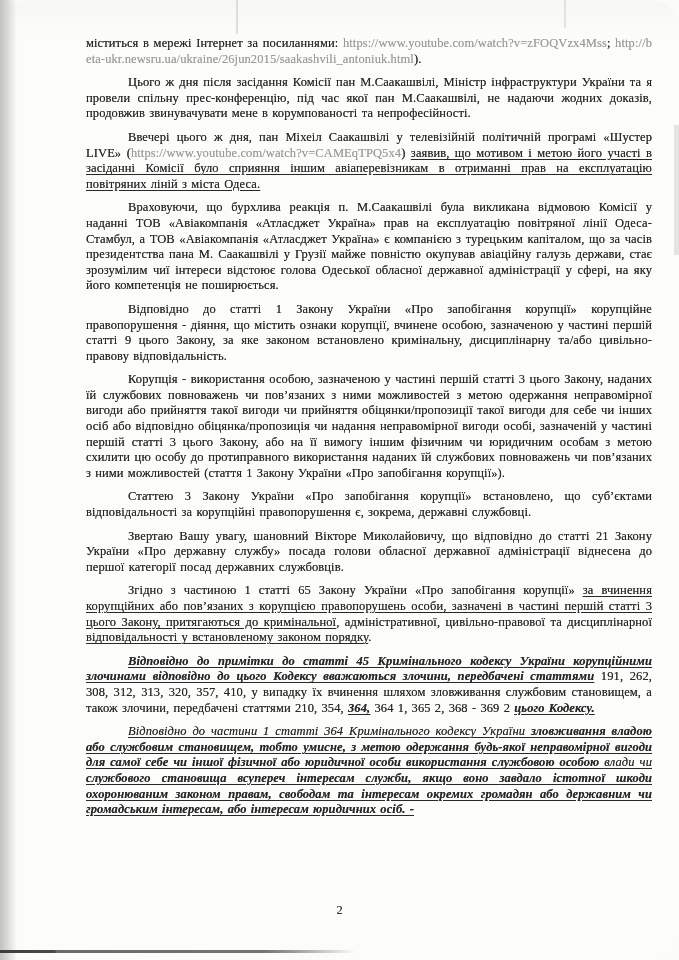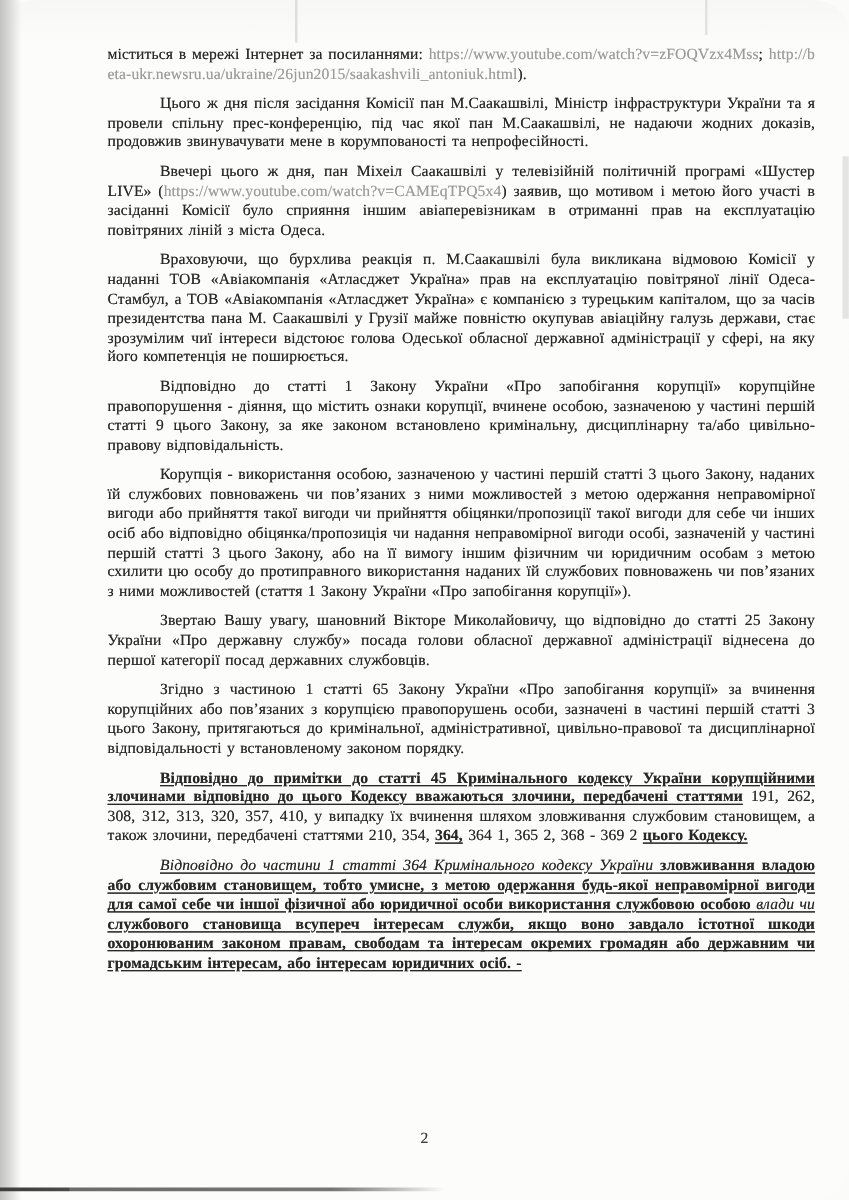--- a/index.html
+++ b/index.html
@@ -55,22 +55,22 @@
     line-height: 15.6px;
     text-align: justify;
     letter-spacing: 0.1px;
     word-spacing: 1px;
     text-shadow: 0 0 0.45px rgba(48,48,48,0.72);
   }
   .para { margin: 0 0 8px 0; }
   .para.indent { text-indent: 42px; }
   .plain {}
   .link { color: #9b9b99; text-shadow: 0 0 0.4px rgba(150,150,148,0.6); word-break: break-all; }
-  .u   { text-underline-offset: 2px; }
-  .biu { font-weight: 700; text-decoration: underline; text-underline-offset: 2px; }
+  .u   { text-decoration: underline; text-underline-offset: 2px; }
+  .biu { font-weight: 700; font-style: italic; text-decoration: underline; text-underline-offset: 2px; }
   .iu  { font-style: italic; text-decoration: underline; text-underline-offset: 2px; }
   .page-number {
     position: absolute;
     left: 0; top: 903px; width: 679px;
     text-align: center;
     font-size: 12.5px;
     color: #3c3c3c;
     text-shadow: 0 0 0.45px rgba(60,60,60,0.7);
   }
 </style>
@@ -82,20 +82,21 @@
   <div class="edge-right"></div>
   <div class="crease-a"></div>
   <div class="crease-b"></div>
   <div class="content" id="content">
       <p class="para"><span class="plain">міститься в мережі Інтернет за посиланнями: </span><span class="link">https://www.youtube.com/watch?v=zFOQVzx4Mss</span><span class="plain">; </span><span class="link">http://beta-ukr.newsru.ua/ukraine/26jun2015/saakashvili_antoniuk.html</span><span class="plain">).</span></p>
       <p class="para indent"><span class="plain">Цього ж дня після засідання Комісії пан М.Саакашвілі, Міністр інфраструктури України та я провели спільну прес-конференцію, під час якої пан М.Саакашвілі, не надаючи жодних доказів, продовжив звинувачувати мене в корумпованості та непрофесійності.</span></p>
       <p class="para indent"><span class="plain">Ввечері цього ж дня, пан Міхеіл Саакашвілі у телевізійній політичній програмі «Шустер LIVE» (</span><span class="link">https://www.youtube.com/watch?v=CAMEqTPQ5x4</span><span class="plain">) </span><span class="u">заявив, що мотивом і метою його участі в засіданні Комісії було сприяння іншим авіаперевізникам в отриманні прав на експлуатацію повітряних ліній з міста Одеса.</span></p>
       <p class="para indent"><span class="plain">Враховуючи, що бурхлива реакція п. М.Саакашвілі була викликана відмовою Комісії у наданні ТОВ «Авіакомпанія «Атласджет Україна» прав на експлуатацію повітряної лінії Одеса-Стамбул, а ТОВ «Авіакомпанія «Атласджет Україна» є компанією з турецьким капіталом, що за часів президентства пана М. Саакашвілі у Грузії майже повністю окупував авіаційну галузь держави, стає зрозумілим чиї інтереси відстоює голова Одеської обласної державної адміністрації у сфері, на яку його компетенція не поширюється.</span></p>
       <p class="para indent"><span class="plain">Відповідно до статті 1 Закону України «Про запобігання корупції» корупційне правопорушення - діяння, що містить ознаки корупції, вчинене особою, зазначеною у частині першій статті 9 цього Закону, за яке законом встановлено кримінальну, дисциплінарну та/або цивільно-правову відповідальність.</span></p>
       <p class="para indent"><span class="plain">Корупція - використання особою, зазначеною у частині першій статті 3 цього Закону, наданих їй службових повноважень чи пов’язаних з ними можливостей з метою одержання неправомірної вигоди або прийняття такої вигоди чи прийняття обіцянки/пропозиції такої вигоди для себе чи інших осіб або відповідно обіцянка/пропозиція чи надання неправомірної вигоди особі, зазначеній у частині першій статті 3 цього Закону, або на її вимогу іншим фізичним чи юридичним особам з метою схилити цю особу до протиправного використання наданих їй службових повноважень чи пов’язаних з ними можливостей (стаття 1 Закону України «Про запобігання корупції»).</span></p>
-      <p class="para indent"><span class="plain">Звертаю Вашу увагу, шановний Вікторе Миколайовичу, що відповідно до статті 25 Закону України «Про державну службу» посада голови обласної державної адміністрації віднесена до першої категорії посад державних службовців.</span></p>
+      <p class="para indent"><span class="plain">Статтею 3 Закону України «Про запобігання корупції» встановлено, що суб’єктами відповідальності за корупційні правопорушення є, зокрема, державні службовці.</span></p>
+      <p class="para indent"><span class="plain">Звертаю Вашу увагу, шановний Вікторе Миколайовичу, що відповідно до статті 21 Закону України «Про державну службу» посада голови обласної державної адміністрації віднесена до першої категорії посад державних службовців.</span></p>
       <p class="para indent"><span class="plain">Згідно з частиною 1 статті 65 Закону України «Про запобігання корупції» </span><span class="u">за вчинення корупційних або пов’язаних з корупцією правопорушень особи, зазначені в частині першій статті 3 цього Закону, притягаються до кримінальної</span><span class="plain">, адміністративної, цивільно-правової та дисциплінарної </span><span class="u">відповідальності у встановленому законом порядку</span><span class="plain">.</span></p>
       <p class="para indent"><span class="biu">Відповідно до примітки до статті 45 Кримінального кодексу України корупційними злочинами відповідно до цього Кодексу вважаються злочини, передбачені статтями</span><span class="plain"> 191, 262, 308, 312, 313, 320, 357, 410, у випадку їх вчинення шляхом зловживання службовим становищем, а також злочини, передбачені статтями 210, 354, </span><span class="biu">364,</span><span class="plain"> 364 1, 365 2, 368 - 369 2 </span><span class="biu">цього Кодексу.</span></p>
       <p class="para indent"><span class="iu">Відповідно до частини 1 статті 364 Кримінального кодексу України </span><span class="biu">зловживання владою або службовим становищем, тобто умисне, з метою одержання будь-якої неправомірної вигоди для самої себе чи іншої фізичної або юридичної особи використання службовою особою </span><span class="iu">влади чи </span><span class="biu">службового становища всупереч інтересам служби, якщо воно </span><span class="biu">завдало істотної шкоди охоронюваним законом правам, свободам та інтересам окремих громадян або державним чи громадським інтересам, або інтересам юридичних осіб. -</span></p>
     </div>
   <div class="page-number">2</div>
   <div class="bottom-line"></div>
 </div>
 
 </body></html>

